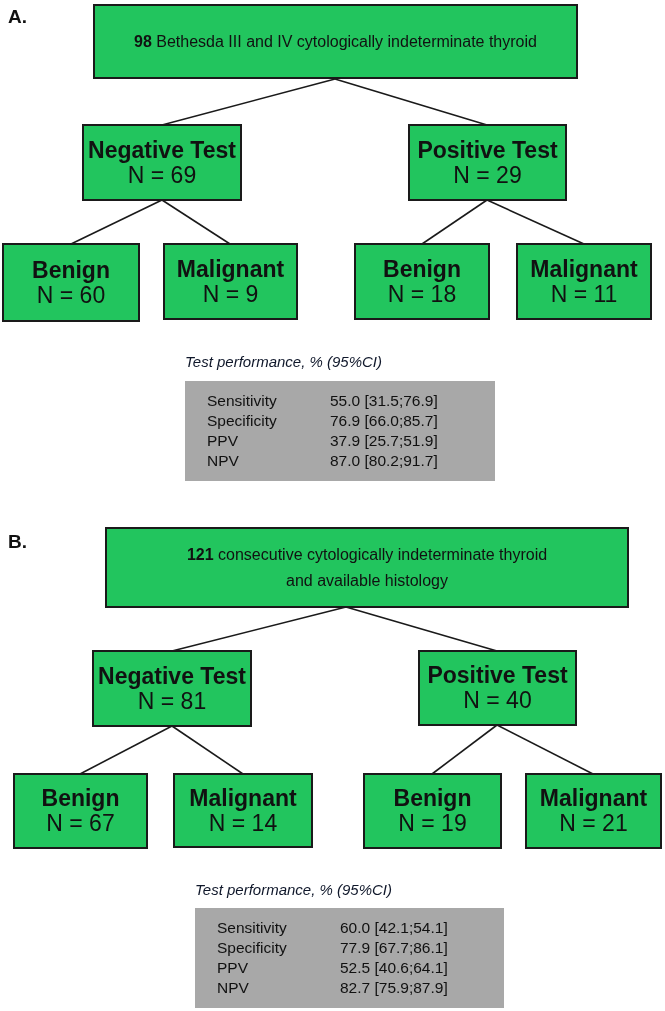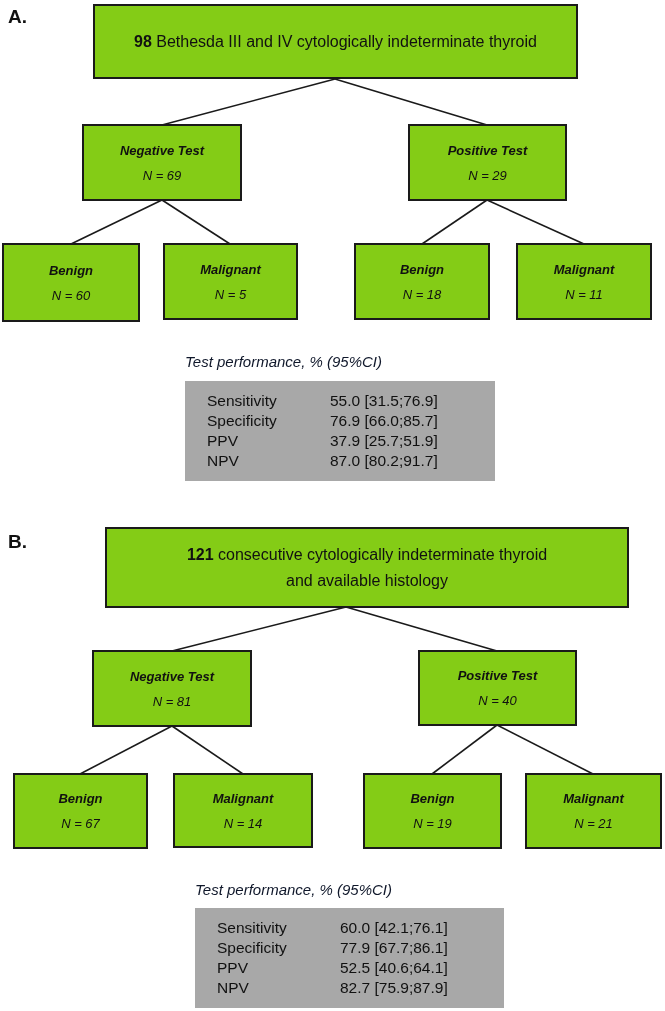--- a/index.html
+++ b/index.html
@@ -6,28 +6,28 @@
   .stage{
     position:relative;width:665px;height:1011px;background:#ffffff;
     font-family:"Liberation Sans","DejaVu Sans",sans-serif;color:#111;
     overflow:hidden;
   }
   .connectors{position:absolute;left:0;top:0;pointer-events:none;}
   .panel-label{
     position:absolute;left:8px;font-size:19px;font-weight:bold;color:#111;
   }
   .node{
-    position:absolute;box-sizing:border-box;background:#84cc16;
+    position:absolute;box-sizing:border-box;background:#22c55e;
     border:2px solid #1a1a1a;display:flex;flex-direction:column;
     align-items:center;justify-content:center;text-align:center;
   }
   .root-box{font-size:16px;line-height:29px;padding:0 6px;}
   .root-box .rline{display:block;white-space:nowrap;}
   .root-box b{font-weight:bold;}
-  .flow-node{font-size:13px;line-height:25px;font-style:italic;}
+  .flow-node{font-size:23px;line-height:25px;}
   .flow-node .t{font-weight:bold;}
   .tbl-title{
     position:absolute;font-size:15px;font-style:italic;
     color:#0f172a;
   }
   .perf-table{
     position:absolute;box-sizing:border-box;padding:10px 12px 0 22px;
     font-size:15.5px;line-height:20px;
   }
   .perf-row{display:flex;}
@@ -71,21 +71,21 @@
   <div class="node flow-node" style="left:408px;top:124px;width:159px;height:77px;">
     <span class="t">Positive Test</span>
     <span class="n">N = 29</span>
   </div>
   <div class="node flow-node" style="left:2px;top:243px;width:138px;height:79px;">
     <span class="t">Benign</span>
     <span class="n">N = 60</span>
   </div>
   <div class="node flow-node" style="left:163px;top:243px;width:135px;height:77px;">
     <span class="t">Malignant</span>
-    <span class="n">N = 5</span>
+    <span class="n">N = 9</span>
   </div>
   <div class="node flow-node" style="left:354px;top:243px;width:136px;height:77px;">
     <span class="t">Benign</span>
     <span class="n">N = 18</span>
   </div>
   <div class="node flow-node" style="left:516px;top:243px;width:136px;height:77px;">
     <span class="t">Malignant</span>
     <span class="n">N = 11</span>
   </div>
 
@@ -138,21 +138,21 @@
   </div>
   <div class="node flow-node" style="left:525px;top:773px;width:137px;height:76px;">
     <span class="t">Malignant</span>
     <span class="n">N = 21</span>
   </div>
 
   <div class="tbl-title" style="left:195px;top:881px;width:309px;">Test performance, % (95%CI)</div>
   <div class="perf-table" style="left:195px;top:908px;width:309px;height:100px;background:#a8a8a8;">
     <div class="perf-row">
       <span class="lbl">Sensitivity</span>
-      <span class="val">60.0 [42.1;76.1]</span>
+      <span class="val">60.0 [42.1;54.1]</span>
     </div>
     <div class="perf-row">
       <span class="lbl">Specificity</span>
       <span class="val">77.9 [67.7;86.1]</span>
     </div>
     <div class="perf-row">
       <span class="lbl">PPV</span>
       <span class="val">52.5 [40.6;64.1]</span>
     </div>
     <div class="perf-row">

